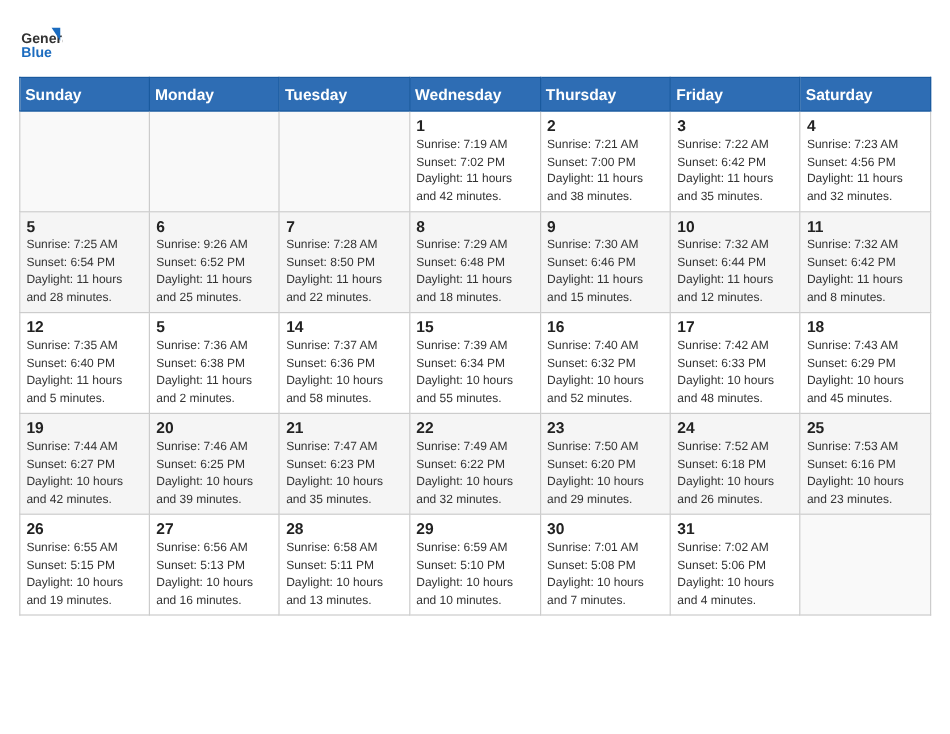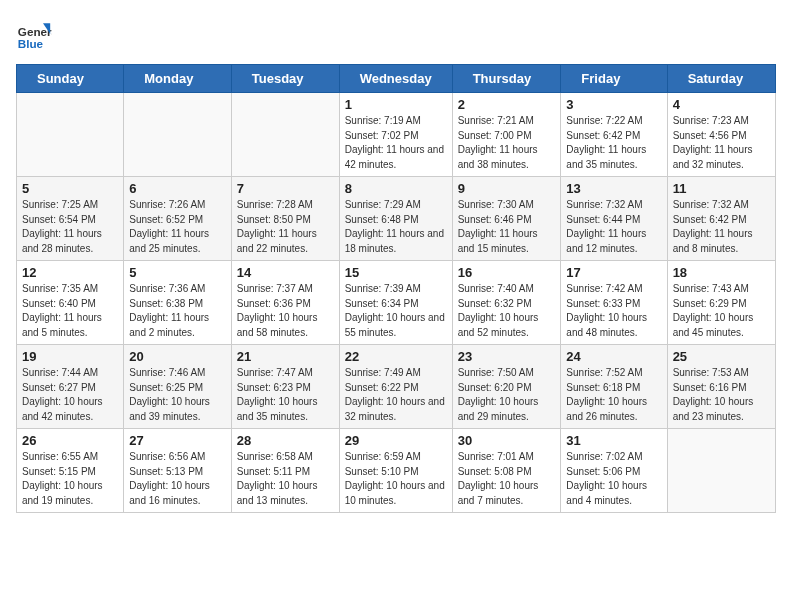--- a/index.html
+++ b/index.html
@@ -40,21 +40,21 @@
     .calendar {
       width: 100%;
       border-collapse: collapse;
       border: 1px solid #ccc;
     }
     .calendar th {
       background: #2e6db4;
       color: #fff;
       font-size: 13px;
       font-weight: bold;
-      padding: 6px 20px;
+      padding: 6px 4px;
       text-align: left;
       border: 1px solid #1a5a9e;
       margin-top: 11px;
     }
     .calendar td {
       vertical-align: top;
       border: 1px solid #ccc;
       padding: 4px 5px;
       width: 110px;
       min-height: 80px;
@@ -140,21 +140,21 @@
       </tr>
       <tr>
         <td>
           <div class="day-num">5</div>
           <div class="day-info">Sunrise: 7:25 AM
 Sunset: 6:54 PM
 Daylight: 11 hours and 28 minutes.</div>
         </td>
         <td>
           <div class="day-num">6</div>
-          <div class="day-info">Sunrise: 7:26 AM
+          <div class="day-info">Sunrise: 9:26 AM
 Sunset: 6:52 PM
 Daylight: 11 hours and 25 minutes.</div>
         </td>
         <td>
           <div class="day-num">7</div>
           <div class="day-info">Sunrise: 7:28 AM
 Sunset: 8:50 PM
 Daylight: 11 hours and 22 minutes.</div>
         </td>
         <td>
@@ -163,21 +163,21 @@
 Sunset: 6:48 PM
 Daylight: 11 hours and 18 minutes.</div>
         </td>
         <td>
           <div class="day-num">9</div>
           <div class="day-info">Sunrise: 7:30 AM
 Sunset: 6:46 PM
 Daylight: 11 hours and 15 minutes.</div>
         </td>
         <td>
-          <div class="day-num">13</div>
+          <div class="day-num">10</div>
           <div class="day-info">Sunrise: 7:32 AM
 Sunset: 6:44 PM
 Daylight: 11 hours and 12 minutes.</div>
         </td>
         <td>
           <div class="day-num">11</div>
           <div class="day-info">Sunrise: 7:32 AM
 Sunset: 6:42 PM
 Daylight: 11 hours and 8 minutes.</div>
         </td>

